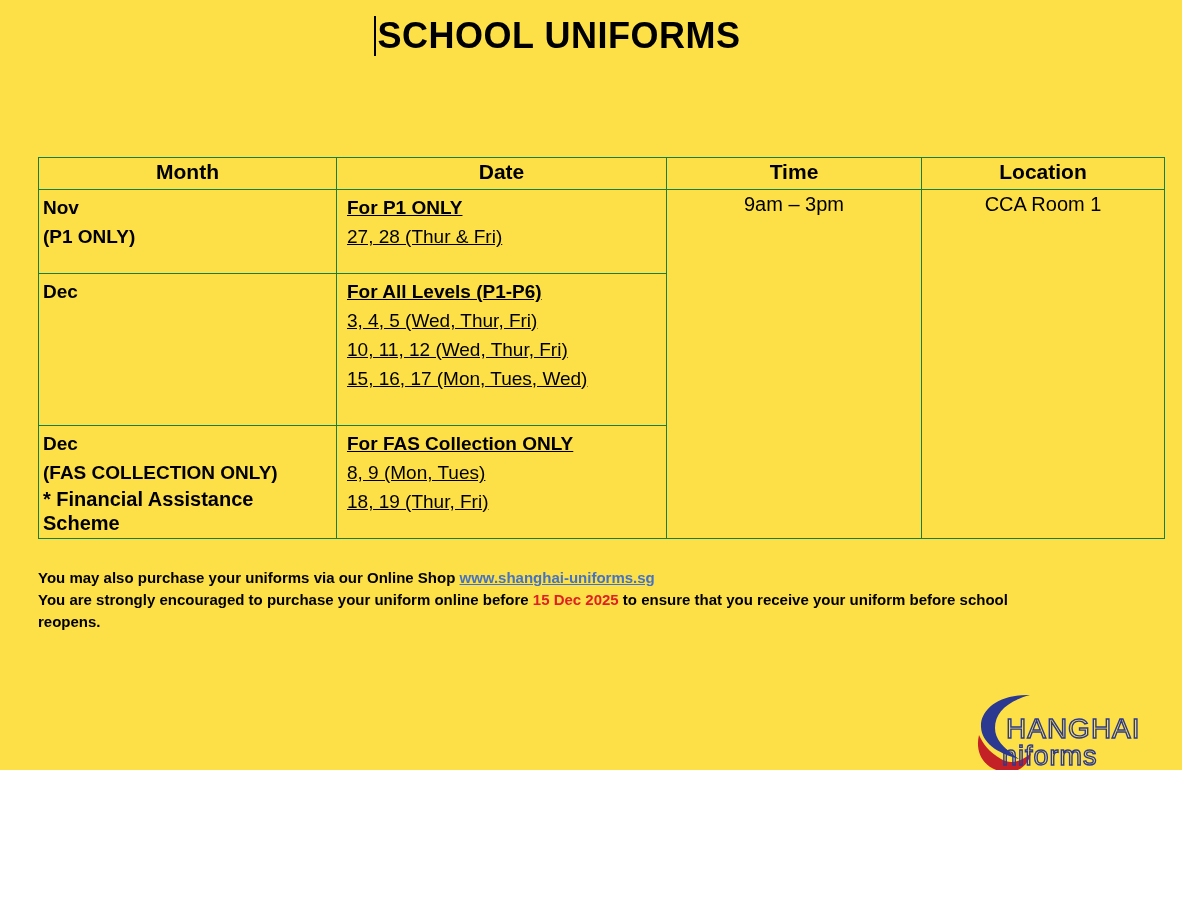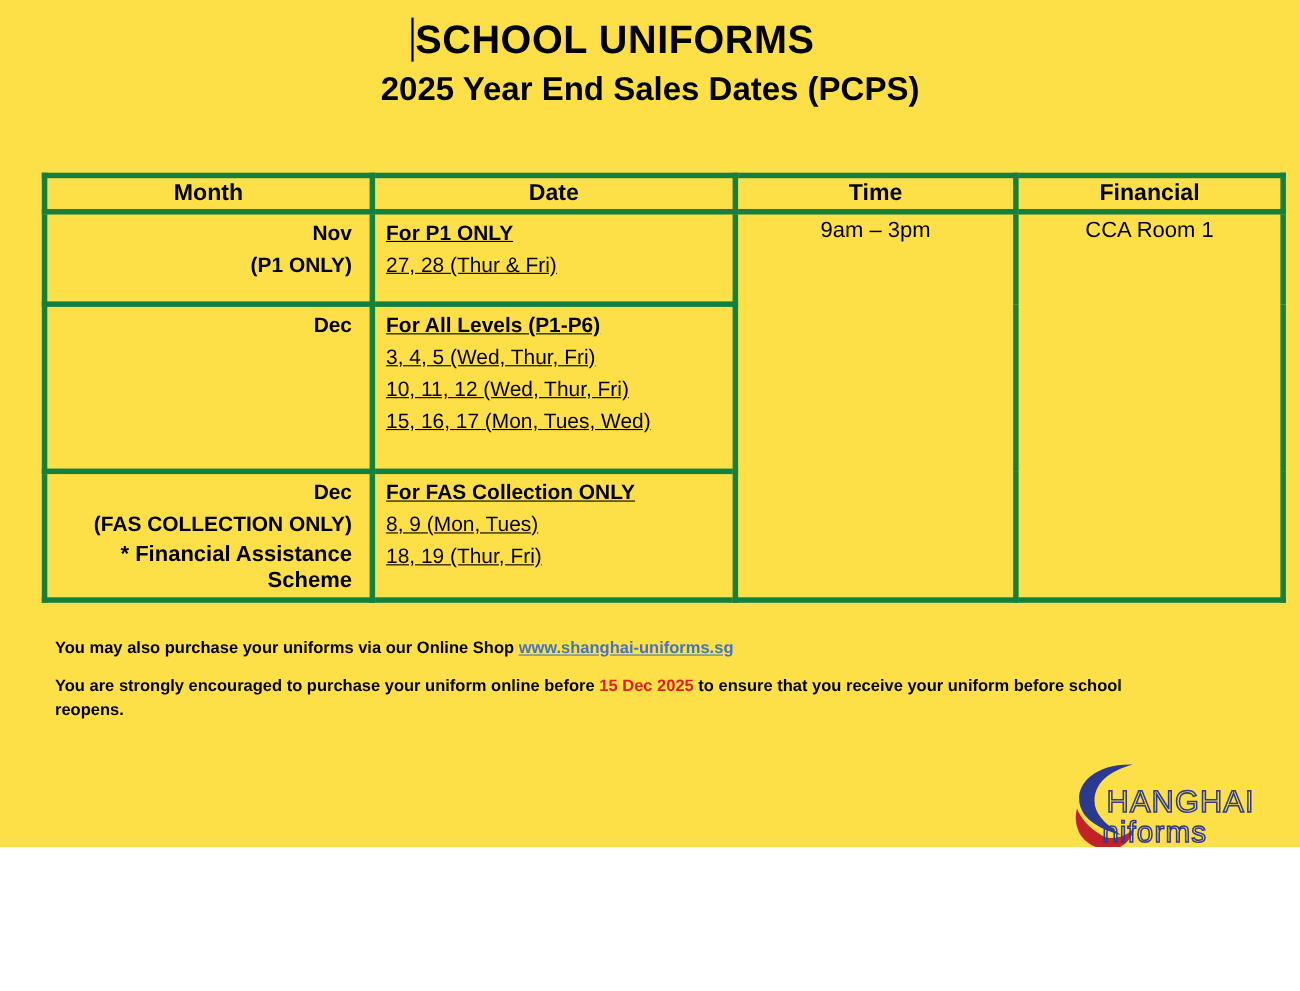--- a/index.html
+++ b/index.html
@@ -17,37 +17,37 @@
   }
   .cursor { display:inline-block; width:2px; height:40px; background:#000; margin-right:2px; }
   .subtitle { font-size:30px; font-weight:700; line-height:40px; margin-top:4px; }
 
   
   table.sales {
     position:absolute; left:38px; top:157px; width:1126px;
     border-collapse:collapse; table-layout:fixed;
   }
   table.sales th, table.sales td {
-    border:5px solid #15803d; vertical-align:top; overflow:hidden;
+    border:1px solid #15803d; vertical-align:top; overflow:hidden;
   }
   table.sales th {
     font-size:21px; font-weight:700; text-align:center; padding:2px 4px;
   }
-  .month-cell { text-align:right; font-weight:700; font-size:19px; line-height:29px; padding:3px 16px; }
+  .month-cell { text-align:left; font-weight:700; font-size:19px; line-height:29px; padding:3px 4px; }
   .month-note { font-size:20px; line-height:24px; }
   .date-cell { font-size:19px; line-height:29px; padding:3px 10px;text-decoration:underline; }
   .date-title { font-weight:700; }
   .center-cell { text-align:center; vertical-align:middle; font-size:20px; padding:3px 6px; }
 
   
   .notes {
     position:absolute; left:38px; top:567px; width:1045px;
     font-size:15px; font-weight:700; line-height:22px;
   }
-  .notes p { margin:12px; }
+  .notes p { margin:0; }
   .link { color:var(--link-blue,#4472C4); text-decoration:underline; cursor:pointer; }
   .deadline { color:var(--alert-red,#E02025); }
   .bag-note {
     position:absolute; left:38px; top:661px; width:1045px;
     font-size:15px; font-weight:700; line-height:22px;
   }
 
   
   .logo { position:absolute; left:973px; top:691px; width:175px; height:95px; }
   .logo svg { display:block; }
@@ -63,36 +63,35 @@
 </head>
 <body>
 
 <div class="page">
 
   <div class="heading">
     <div class="title-line">
       <span class="cursor"></span>
       <span>SCHOOL UNIFORMS</span>
     </div>
-    <div class="subtitle">2025 Year End Sales Dates (PCPS)</div>
   </div>
 
   <table class="sales">
     <colgroup>
       <col style="width:298px">
         <col style="width:330px">
         <col style="width:255px">
         <col style="width:243px">
     </colgroup>
     <tbody>
         <tr style="height:32px">
       <th>Month</th>
       <th>Date</th>
       <th>Time</th>
-      <th>Financial</th>
+      <th>Location</th>
     </tr>
     <tr style="height:84px">
       <td class="month-cell">
         <div>Nov</div>
         <div>(P1 ONLY)</div>
       </td>
       <td class="date-cell">
         <div class="date-title">For P1 ONLY</div>
         <div>27, 28 (Thur &amp; Fri)</div>
       </td>

